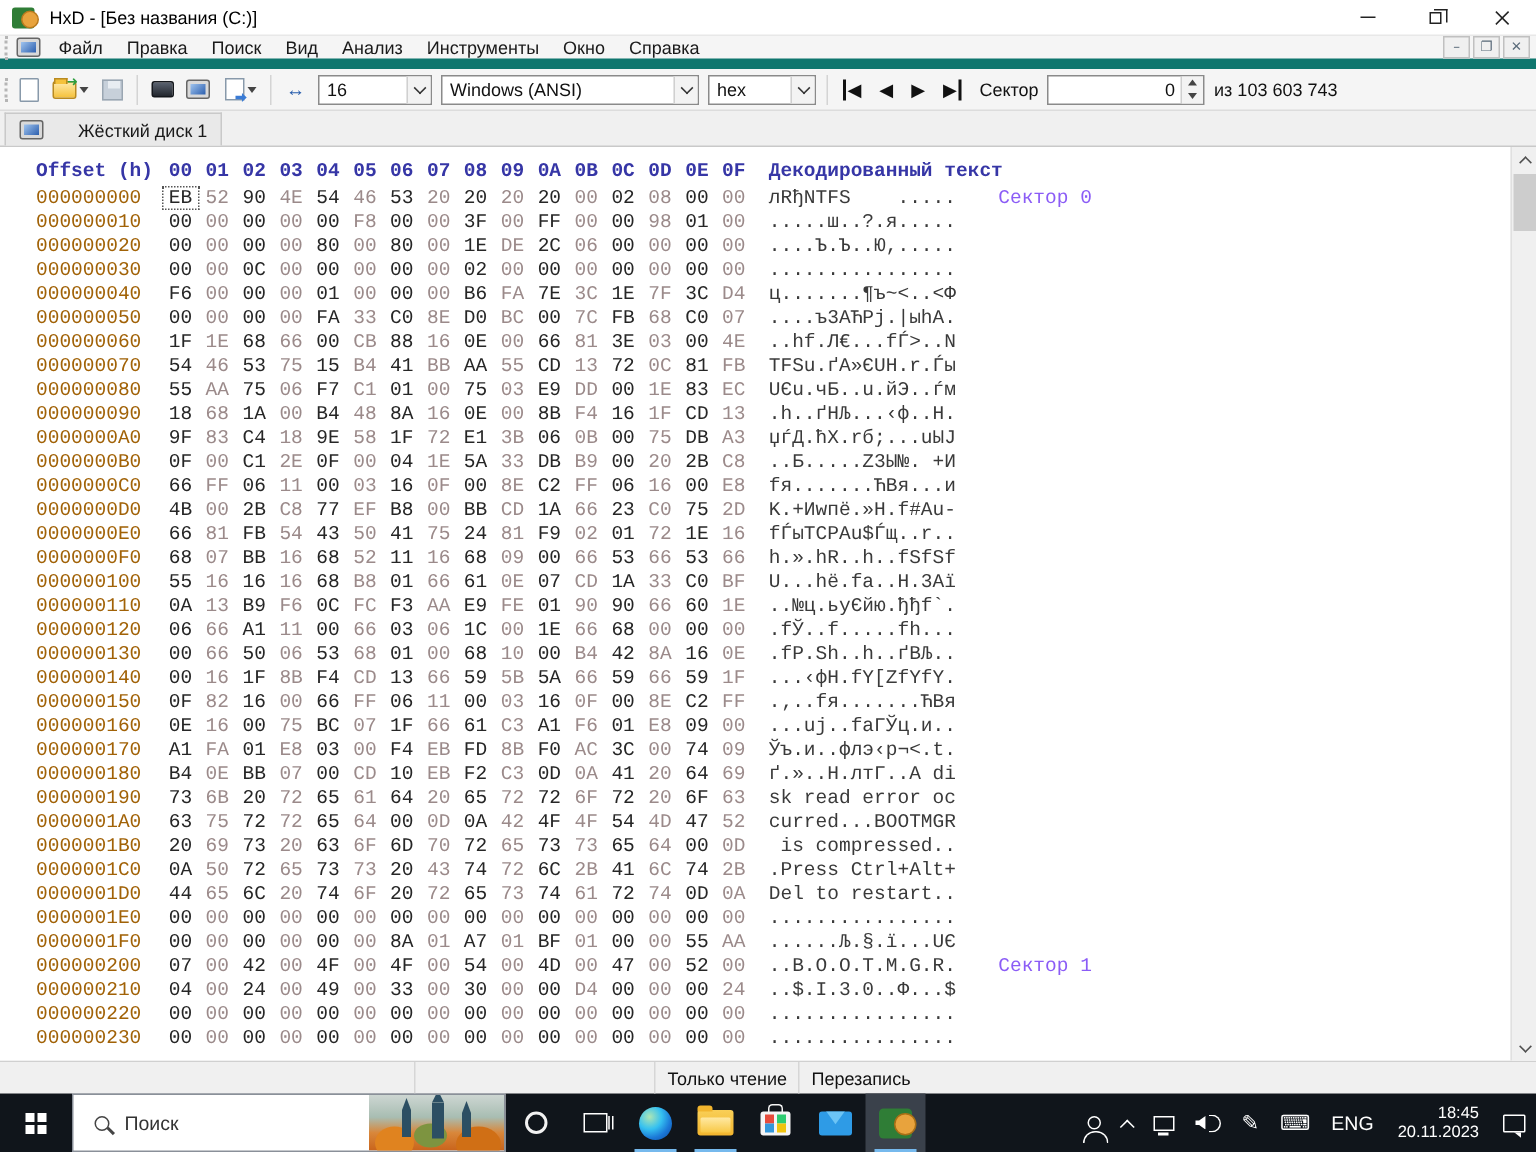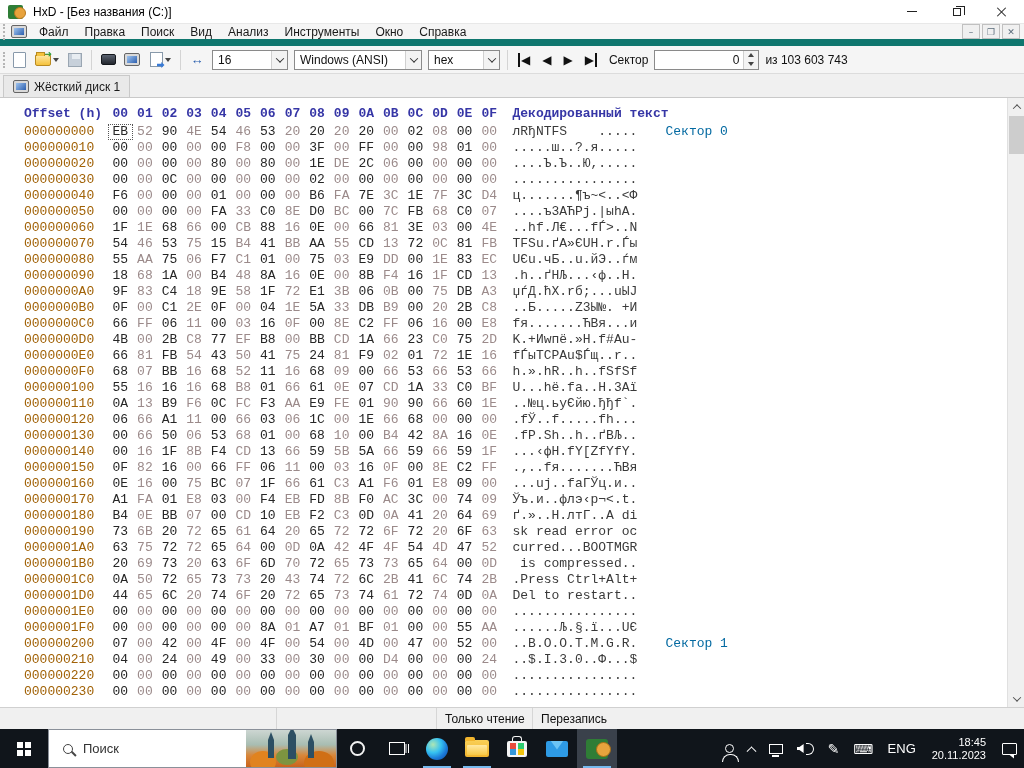--- a/index.html
+++ b/index.html
@@ -48,37 +48,37 @@
   .nav-bar-r { border-right:2px solid #111; padding-right:1px; }
   .lbl { font-size:12px; color:#111; margin:0 6px; white-space:nowrap; }
   .spin { display:flex; height:20px; border:1px solid #8a8a8a; background:#fff; width:105px; }
   .spin .sval { flex:1; font-size:12px; text-align:right; padding:2px 4px; color:#111; }
   .spin .sbtns { width:15px; border-left:1px solid #cfcfcf; display:flex; flex-direction:column; }
   .spin .sbtns div { flex:1; display:flex; align-items:center; justify-content:center; background:#f3f3f3; }
   .tri-up { width:0; height:0; border-left:3px solid transparent; border-right:3px solid transparent; border-bottom:4px solid #444; }
   .tri-dn { width:0; height:0; border-left:3px solid transparent; border-right:3px solid transparent; border-top:4px solid #444; }
 
   .tabbar { height:24px; background:#f0f0f0; display:flex; align-items:flex-end; padding-left:3px; border-bottom:1px solid #c9c9c9; }
-  .tab { display:flex; align-items:center; gap:5px; font-size:12px; color:#1a1a1a; padding:3px 9px; border:1px solid #c9c9c9; border-bottom:none; background:#e9e9e9; height:22px; }
+  .tab { display:flex; align-items:center; gap:23px; font-size:12px; color:#1a1a1a; padding:3px 9px; border:1px solid #c9c9c9; border-bottom:none; background:#e9e9e9; height:22px; }
   .tab.active { background:#fff; height:24px; position:relative; z-index:2; }
 
   .hexpanel { height:609px; background:#fff; position:relative; font-family:"Liberation Mono","DejaVu Sans Mono",monospace; }
   .hexheader { height:26px; padding:8px 0 0 24px; display:flex; font-size:13px; font-weight:bold; color:#3636a6; }
   .hexheader .hoff { width:84px; }
   .hexheader .hbyte { width:24.6px; text-align:center; }
   .hexheader .htext { margin-left:11px; white-space:pre; }
   #hexrows { padding-left:24px; }
   .hexrow { height:16px; line-height:16px; display:flex; font-size:13px; white-space:pre; }
   .hexrow .off { width:84px; color:#a16207; }
   .hexrow .byte { width:24.6px; text-align:center; }
   .byte.even { color:#262626; }
   .byte.odd { color:#9b8a8a; }
   .byte.cursor { outline:1px dotted #555; outline-offset:-1px; }
   .hexrow .decoded { margin-left:11px; color:#3a3a3a; width:125px; }
-  .hexrow .sector { margin-left:28px; color:#0369a1; }
+  .hexrow .sector { margin-left:28px; color:#8b5cf6; }
 
   .vscroll { position:absolute; top:0; right:0; width:17px; height:100%; background:#f0f0f0; border-left:1px solid #e0e0e0; }
   .sb-up,.sb-dn { position:absolute; left:0; width:17px; height:17px; display:flex; align-items:center; justify-content:center; }
   .sb-up { top:0; } .sb-dn { bottom:0; }
   .chev-up-s { width:6px; height:6px; border-left:1px solid #505050; border-top:1px solid #505050; transform:rotate(45deg) translate(1px,1px); }
   .chev-dn-s { width:6px; height:6px; border-right:1px solid #505050; border-bottom:1px solid #505050; transform:rotate(45deg) translate(-1px,-1px); }
   .sb-thumb { position:absolute; top:18px; left:1px; width:15px; height:38px; background:#cdcdcd; }
 
   .statusbar { height:22px; background:#f0f0f0; border-top:1px solid #d0d0d0; display:flex; align-items:center; font-size:12px; color:#111; }
   .scell { height:100%; display:flex; align-items:center; padding:0 8px; border-right:1px solid #d6d6d6; white-space:nowrap; }
@@ -193,21 +193,21 @@
   <div class="tsep"></div>
   <div class="ticon">
       <span class="i-width">↔</span>
     </div>
   <div class="combo" style="width:76px">
     <span class="ctext">16</span>
     <span class="cdrop">
         <span class="chev-down"></span>
       </span>
   </div>
-  <div class="combo" style="width:128px">
+  <div class="combo" style="width:172px">
     <span class="ctext">Windows (ANSI)</span>
     <span class="cdrop">
         <span class="chev-down"></span>
       </span>
   </div>
   <div class="combo" style="width:72px">
     <span class="ctext">hex</span>
     <span class="cdrop">
         <span class="chev-down"></span>
       </span>

